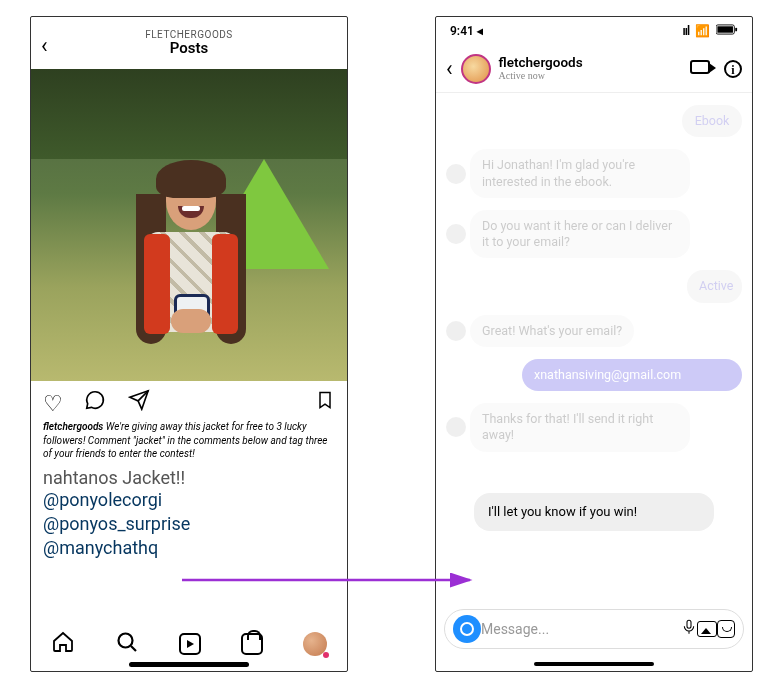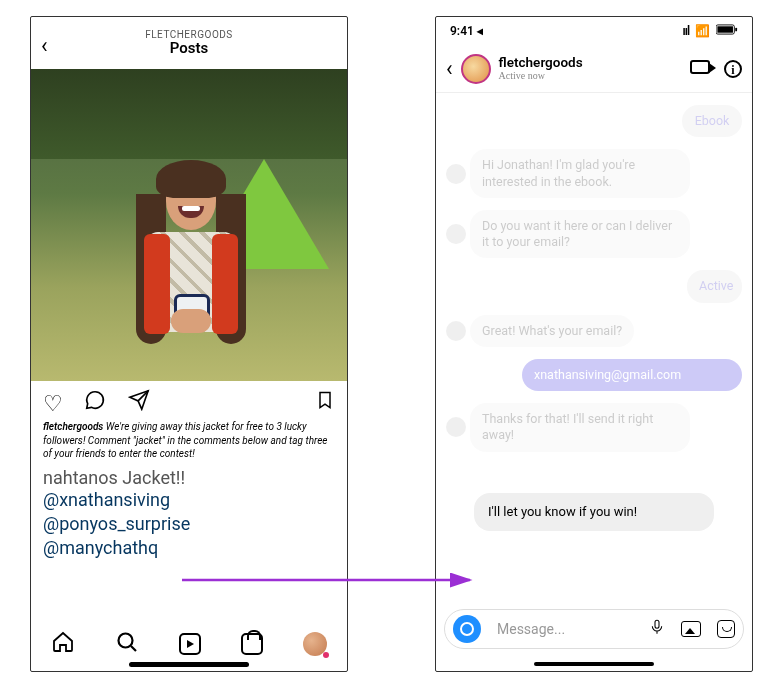--- a/index.html
+++ b/index.html
@@ -132,21 +132,21 @@
     font-size:13px;max-width:240px;line-height:1.35;
   }
   .clear-row{display:flex;align-items:flex-end;}
   .clear-av{
     width:22px;height:22px;border-radius:50%;border:2px solid #c13584;
     background:radial-gradient(circle at 40% 40%,#f7d9a0,#e09046);margin-right:6px;
   }
   .pr-input{
     position:absolute;bottom:22px;left:8px;right:8px;height:40px;
     border:1px solid #ddd;border-radius:22px;display:flex;align-items:center;
-    padding:0 8px;gap:16px;background:#fff;
+    padding:0 8px;gap:0;background:#fff;
   }
   .cam-btn{width:28px;height:28px;border-radius:50%;background:#1f8fff;display:flex;align-items:center;justify-content:center;}
   .cam-btn::after{content:"";width:10px;height:10px;border:2px solid #fff;border-radius:50%;}
   .msg-txt{color:#999;font-size:14px;flex:1;}
   .mic-ic,.img-ic,.stk-ic{font-size:18px;}
   .img-ic{display:inline-block;width:20px;height:16px;border:1.5px solid #000;border-radius:3px;position:relative;}
   .img-ic::after{content:"";position:absolute;left:3px;bottom:2px;width:0;height:0;border-left:5px solid transparent;border-right:5px solid transparent;border-bottom:6px solid #000;}
   .stk-ic{display:inline-block;width:18px;height:18px;border:1.5px solid #000;border-radius:4px;position:relative;}
   .stk-ic::after{content:"";position:absolute;left:4px;top:6px;width:8px;height:4px;border:1.5px solid #000;border-top:none;border-radius:0 0 6px 6px;}
   .home-ind-r{
@@ -213,21 +213,21 @@
     </span>
   </div>
 
   <div class="pl-cap">
     <b>fletchergoods</b>
     <span>We're giving away this jacket for free to 3 lucky followers! Comment "jacket" in the comments below and tag three of your friends to enter the contest!</span>
   </div>
 
   <div class="pl-comment">
     <span style="color:#555"><span>nahtanos</span> <span>Jacket!!</span></span>
-    <span class="mention">@xnathansiving</span>
+    <span class="mention">@ponyolecorgi</span>
     <span class="mention">@ponyos_surprise</span>
     <span class="mention">@manychathq</span>
   </div>
 
   <div class="pl-btm">
     <span>
       <svg width="24" height="24" viewBox="0 0 24 24" fill="none" stroke="#000" stroke-width="1.8">
           <path d="M3 11 12 3l9 8v9a1 1 0 0 1-1 1h-5v-6h-6v6H4a1 1 0 0 1-1-1v-9z"></path>
         </svg>
     </span>

